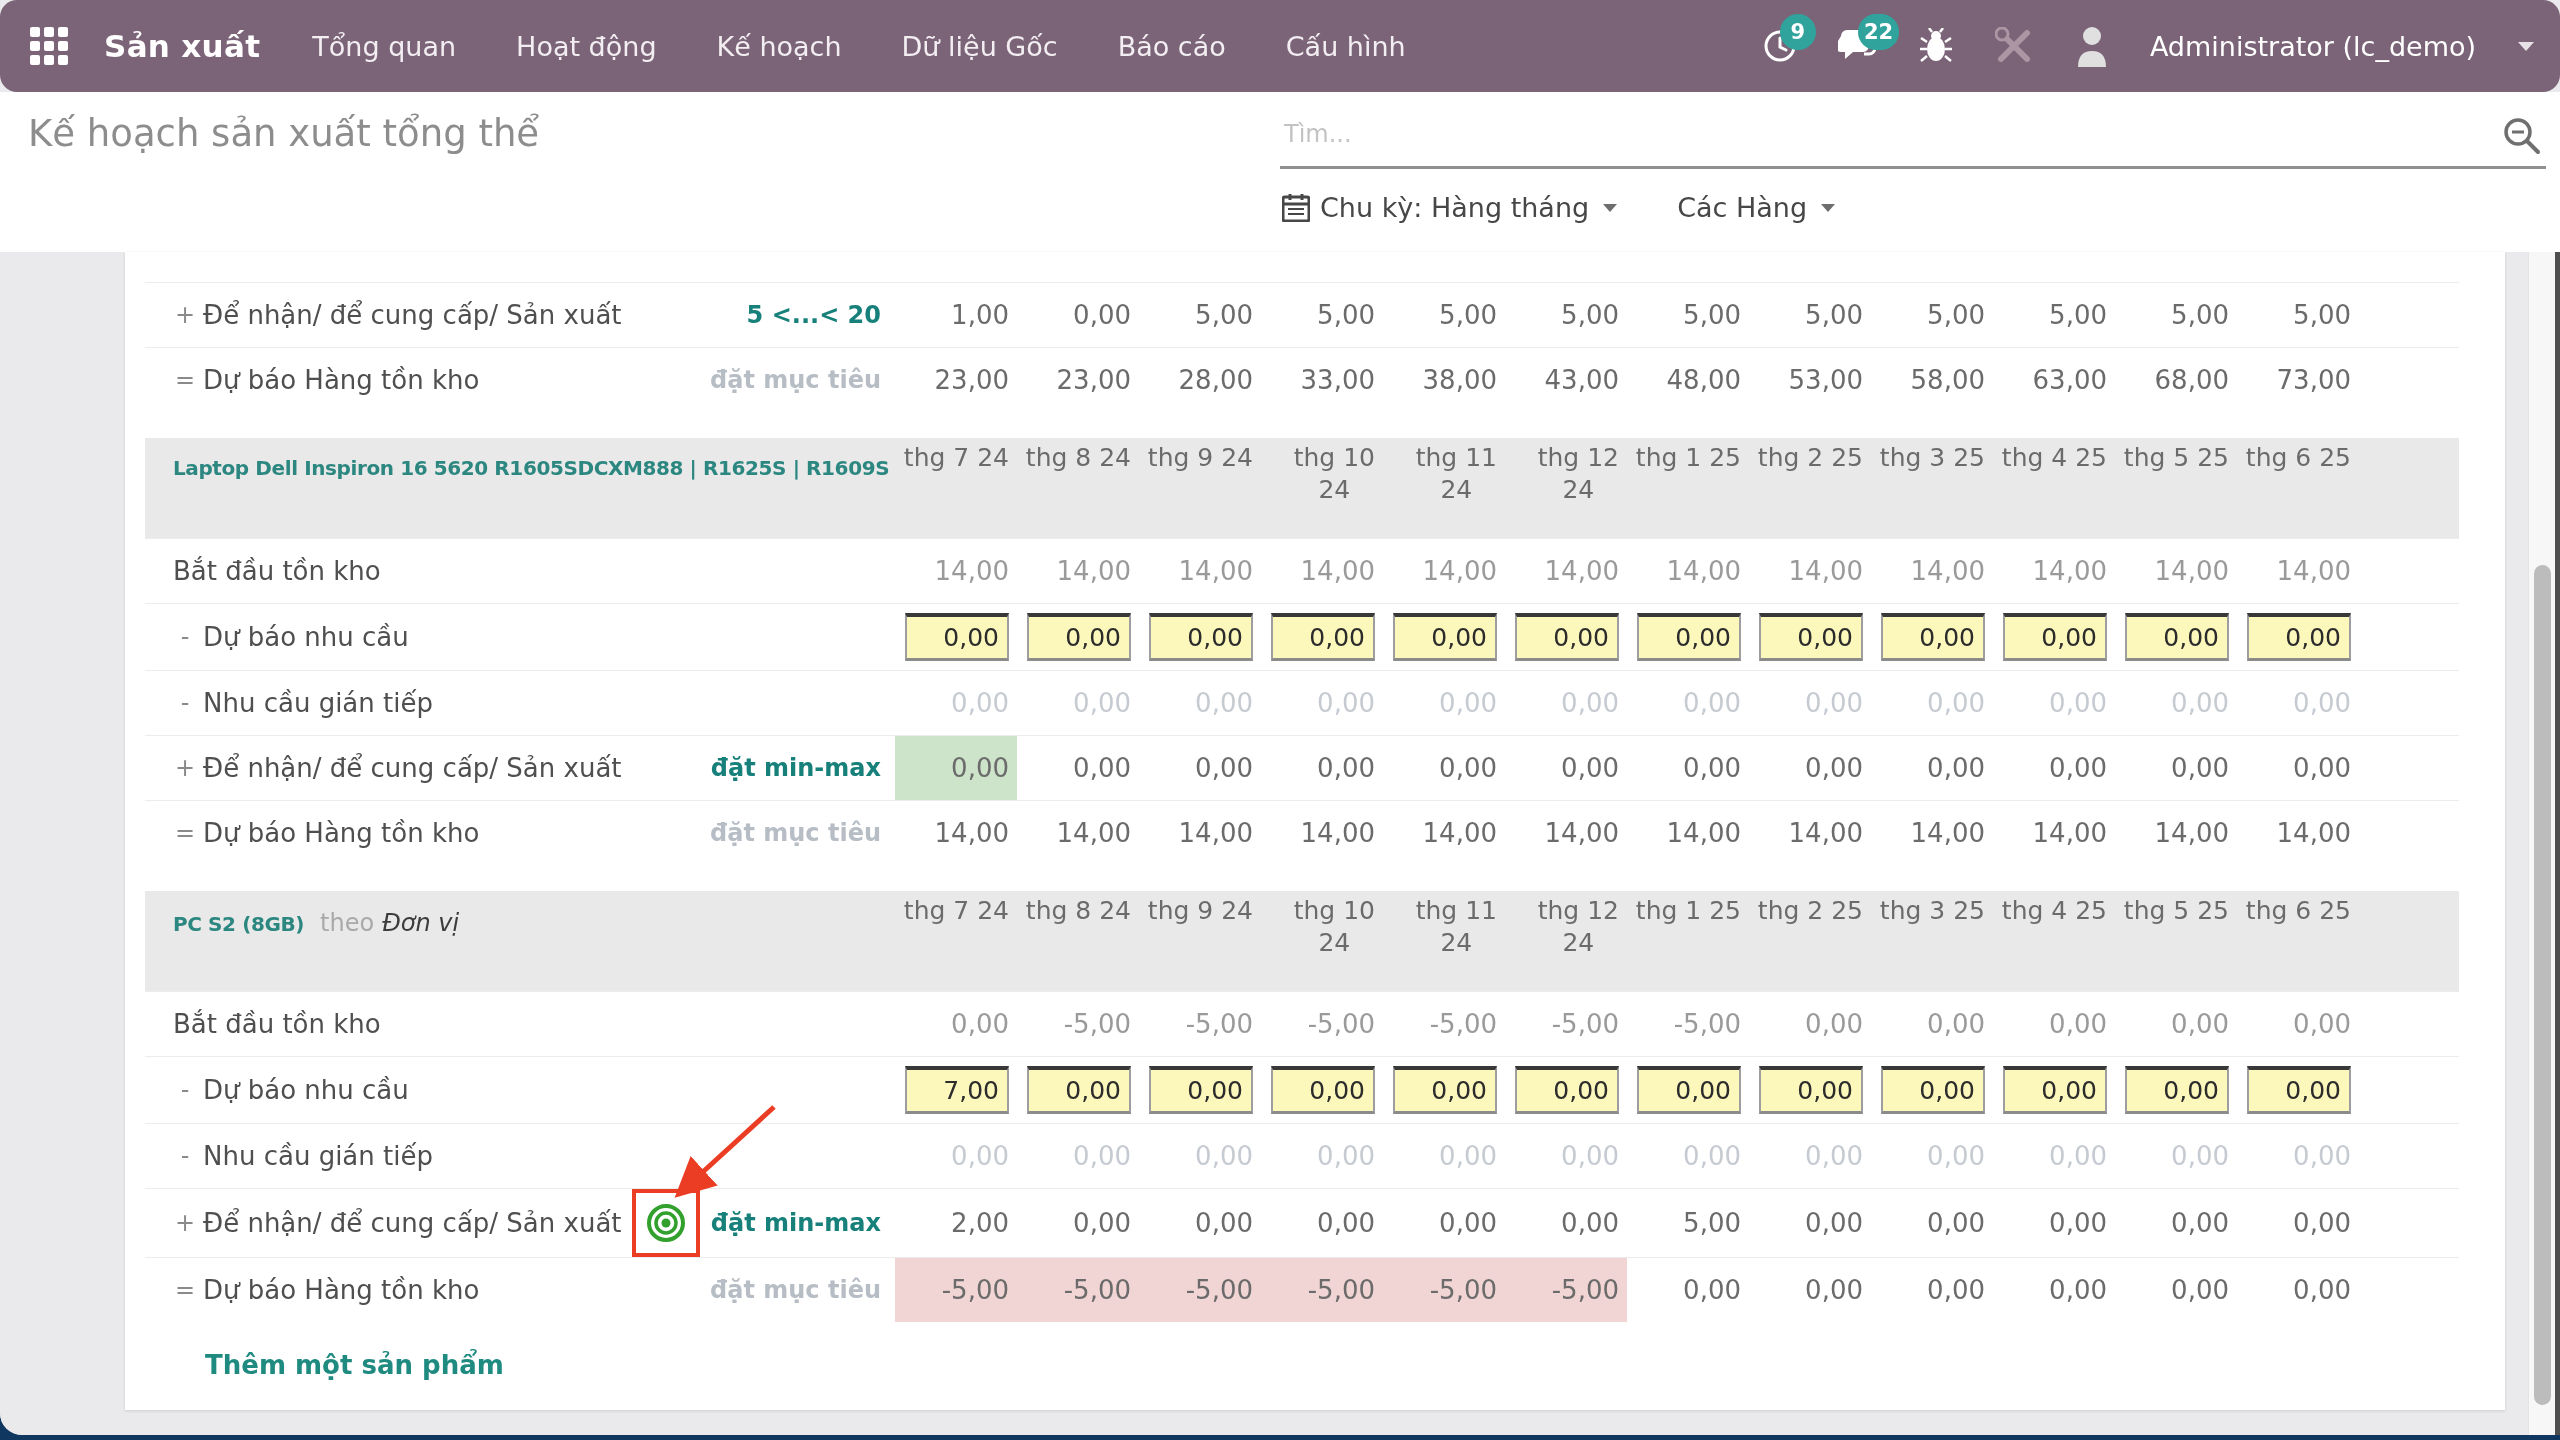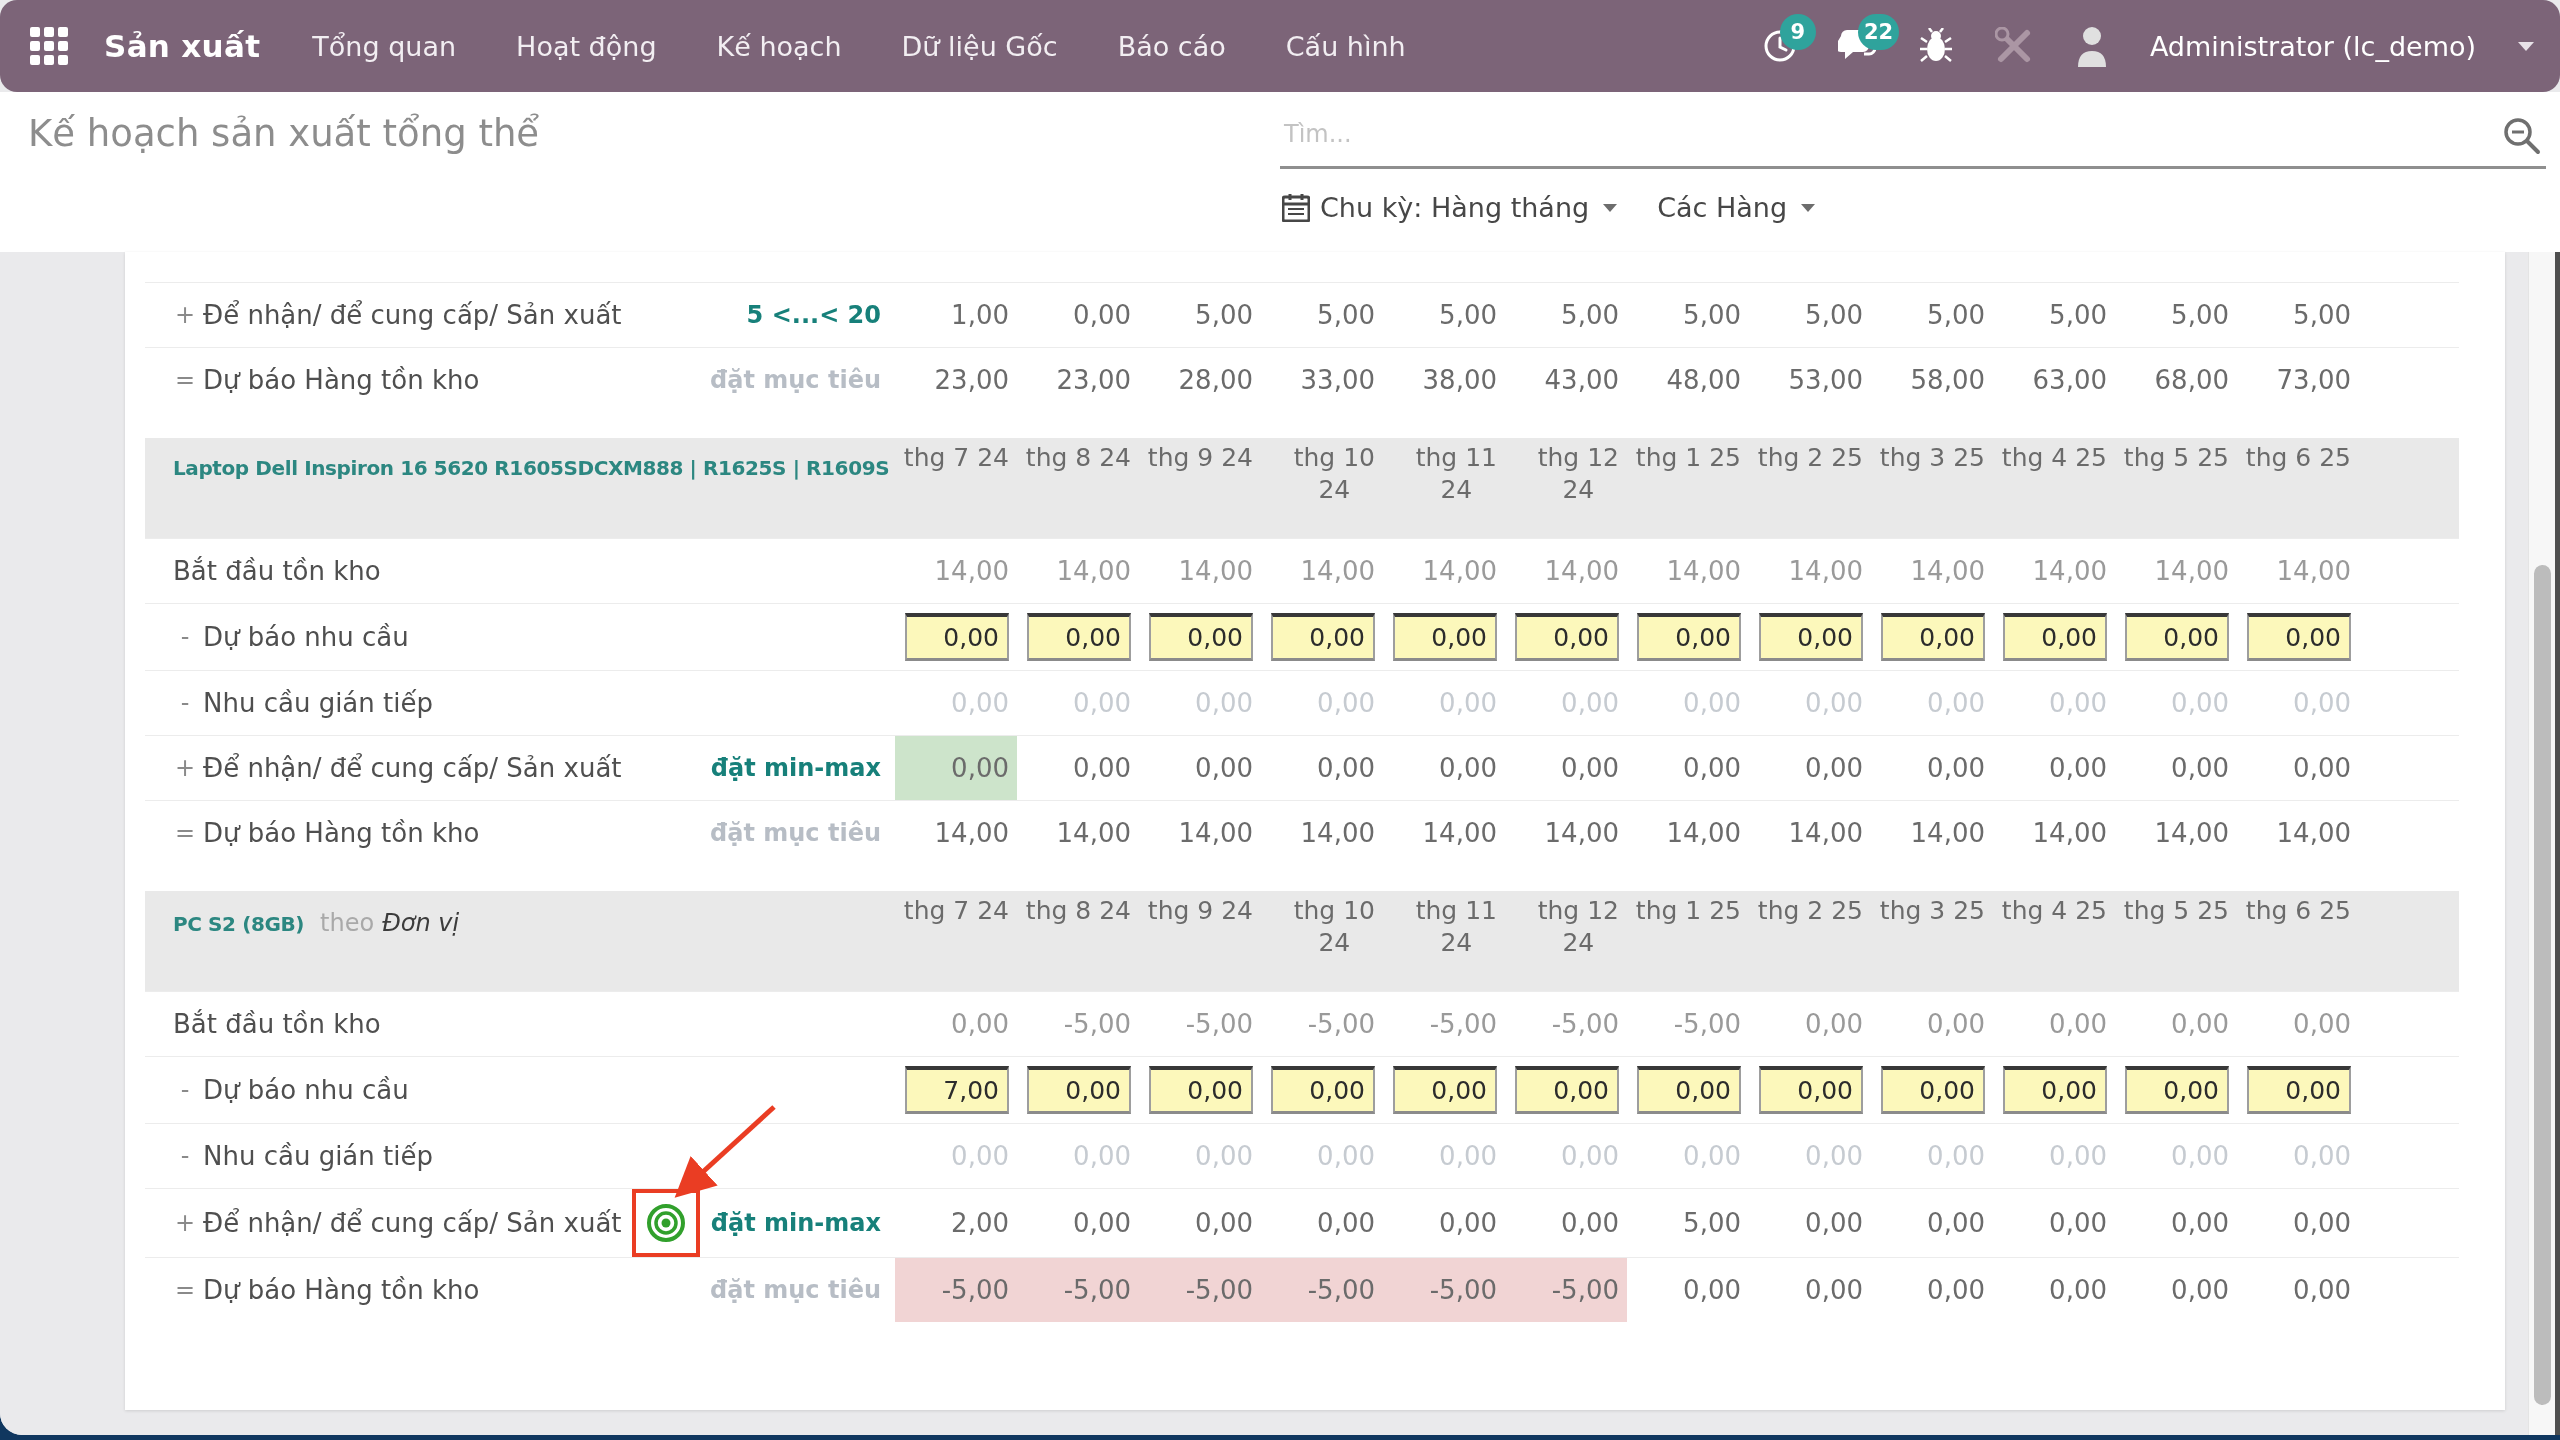--- a/index.html
+++ b/index.html
@@ -23,21 +23,21 @@
   
   .cp{position:absolute;top:92px;left:0;right:0;height:160px;background:#fff;border-bottom:1px solid #a21caf}
   .page-title{position:absolute;left:28px;top:20px;font-size:37px;color:#8d8d8d}
   .run-btn{position:absolute;left:26px;top:90px;height:56px;background:#3b9a96;color:#fff;border:none;
            font-size:24px;font-weight:700;padding:0 26px;border-radius:3px;letter-spacing:.4px;cursor:pointer;
            font-family:inherit}
   .search{position:absolute;left:1280px;top:12px;width:1266px;height:66px}
   .search .ph{position:absolute;left:4px;top:16px;font-size:24px;color:#c3c3c3}
   .search .line{position:absolute;left:0;right:0;top:62px;height:3px;background:#8f8f8f}
   .search .mag{position:absolute;right:2px;top:10px;cursor:pointer}
-  .filters{position:absolute;left:1282px;top:100px;display:flex;align-items:center;gap:40px;font-size:27px;color:#474747}
+  .filters{position:absolute;left:1282px;top:100px;display:flex;align-items:center;gap:60px;font-size:27px;color:#474747}
   .filter{display:flex;align-items:center;gap:10px;cursor:pointer}
   .fcaret{width:0;height:0;border-left:7px solid transparent;border-right:7px solid transparent;border-top:8px solid #6d6d6d;margin-left:4px}
   
   .content{position:absolute;top:252px;left:0;right:0;bottom:0;background:#eaeaec}
   .card{position:absolute;left:125px;top:0;width:2380px;height:1158px;background:#fff;box-shadow:0 1px 3px rgba(0,0,0,.12);
         padding:30px 0 0 20px;box-sizing:border-box}
   .row-grid{display:grid;grid-template-columns:560px 190px repeat(12,122px) 100px;width:2314px}
   .row{min-height:64px;border-top:1px solid #ececec;align-items:center;overflow:visible}
   .row.input-row{min-height:66px}
   .lbl{display:flex;align-items:center;padding-left:28px;font-size:26px;color:#4f4f4f;position:relative;overflow:visible}
@@ -802,20 +802,21 @@
             </div>
             <div class="cell">
               <span class="val dark">0,00</span>
             </div>
             <div class="cell">
               <span class="val dark">0,00</span>
             </div>
             <div></div>
           </div>
         </div>
+      <div class="add-product">Thêm một sản phẩm</div>
     </div>
   </div>
 
   <div class="scroll-track">
     <div class="scroll-thumb"></div>
   </div>
   <div class="right-edge"></div>
 </div>
 
 </body></html>

